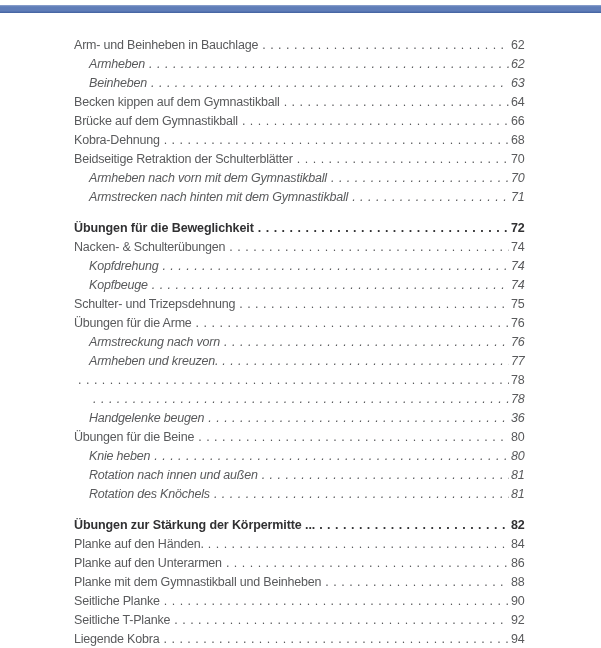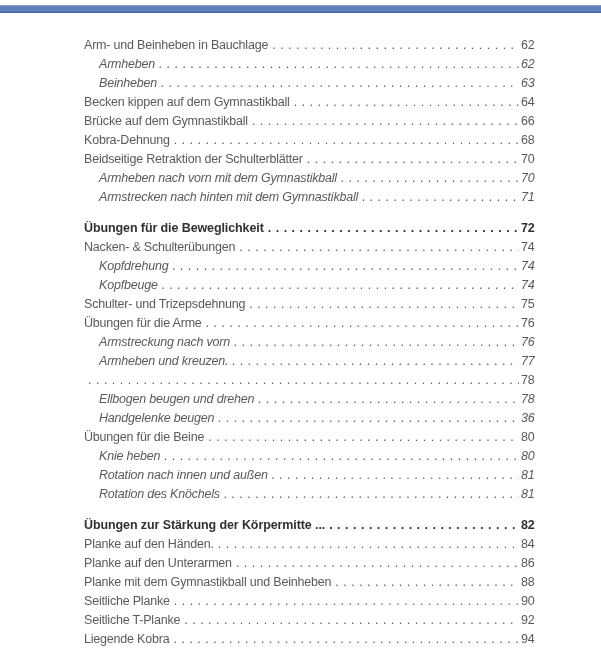--- a/index.html
+++ b/index.html
@@ -25,21 +25,21 @@
     height: 8px;
     background: linear-gradient(to bottom,
       var(--bar-light, #93a7d0) 0%,
       var(--bar-main, #5f7db8) 22%,
       var(--bar-main, #5f7db8) 72%,
       var(--bar-dark, #41609f) 100%);
   }
   .toc {
     position: absolute;
     top: 36px;
-    left: 84px;
+    left: 74px;
     width: 451px; 
   }
   .toc-section { margin: 0; }
   .toc-section + .toc-section { margin-top: 12px; }
   .toc-row {
     display: flex;
     align-items: baseline;
     height: 19px;
     line-height: 19px;
     font-size: 12.5px;
@@ -162,21 +162,20 @@
         <div class="toc-row level-2 style-italic">
           <span class="label">Armheben und kreuzen.</span>
           <span class="dots"></span>
           <span class="page-num">77</span>
         </div>
         <div class="toc-row level-1 style-normal">
           <span class="dots"></span>
           <span class="page-num">78</span>
         </div>
         <div class="toc-row level-2 style-italic">
-          <span class="label">Ellbogen beugen und drehen</span>
           <span class="dots"></span>
           <span class="page-num">78</span>
         </div>
         <div class="toc-row level-2 style-italic">
           <span class="label">Handgelenke beugen</span>
           <span class="dots"></span>
           <span class="page-num">36</span>
         </div>
         <div class="toc-row level-1 style-normal">
           <span class="label">Übungen für die Beine</span>

